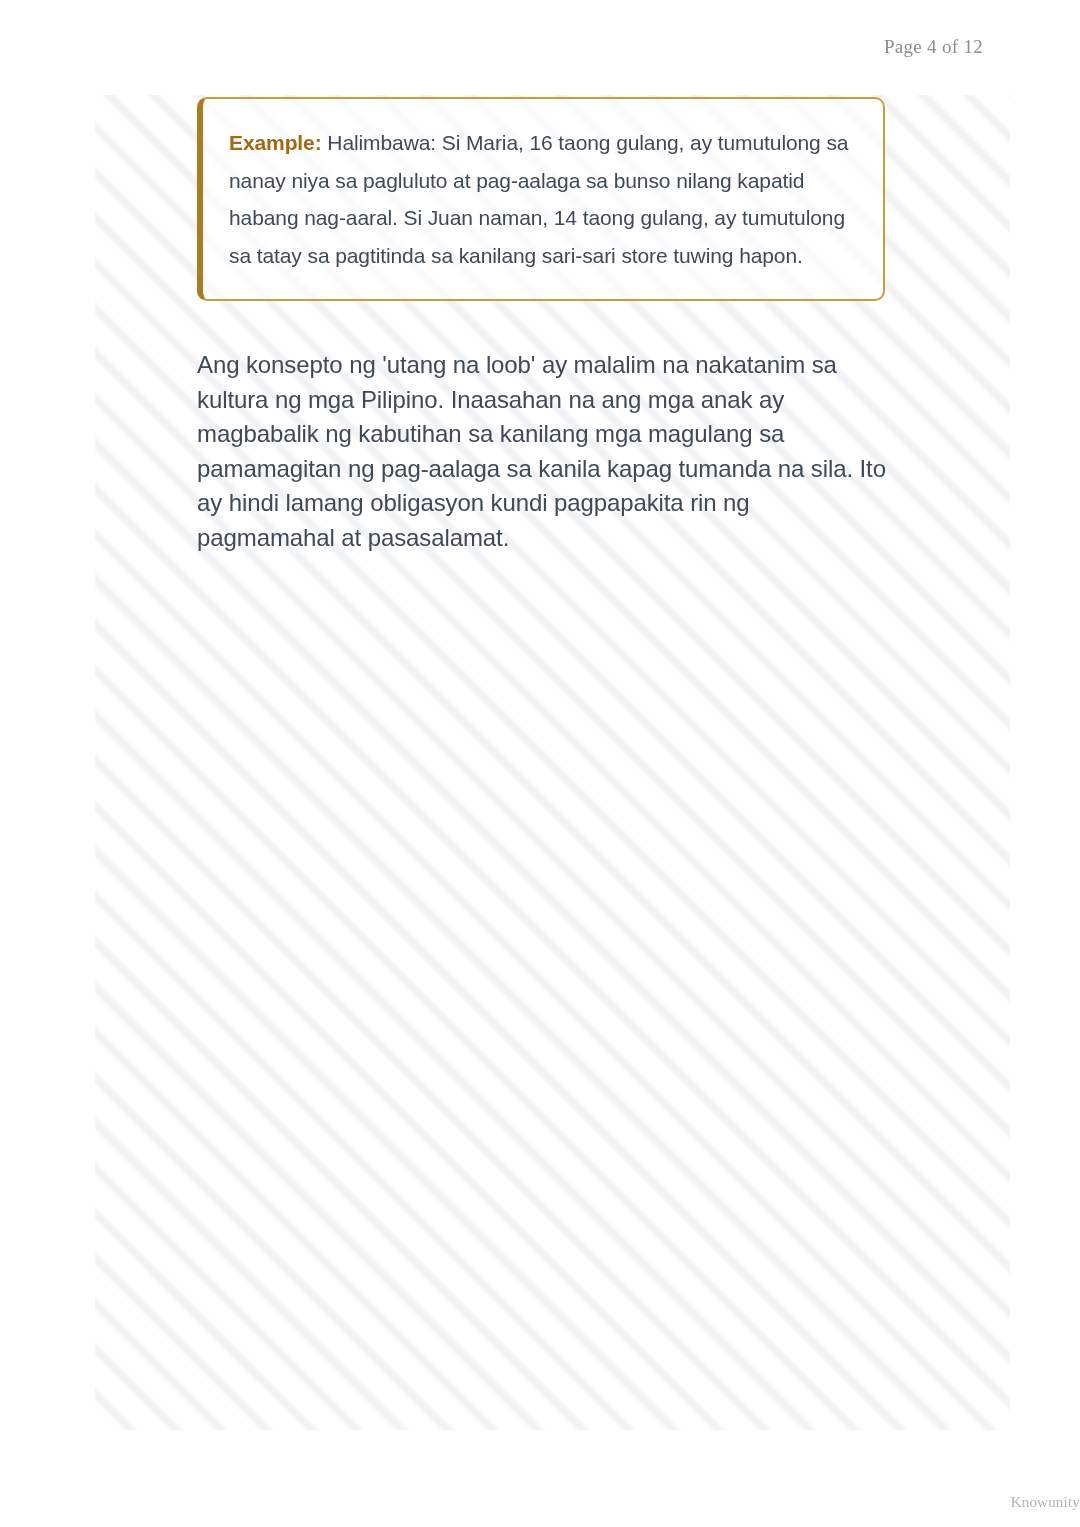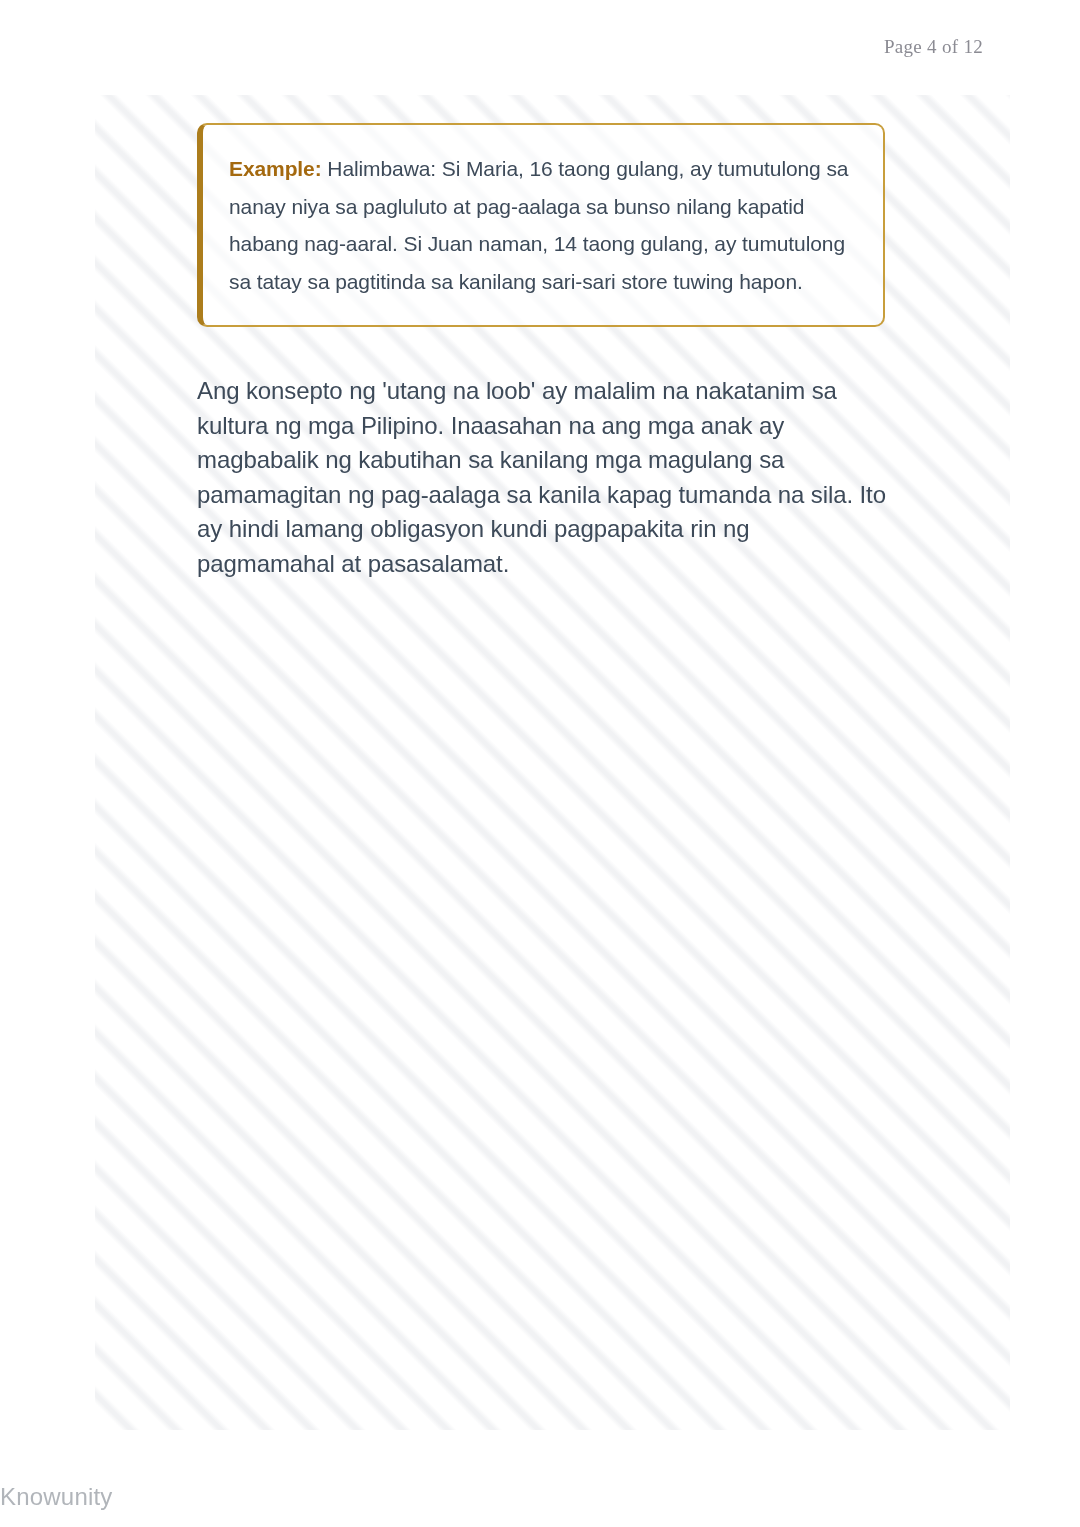--- a/index.html
+++ b/index.html
@@ -49,21 +49,20 @@
     font-family: "Liberation Serif", "DejaVu Serif", serif;
     font-size: 19px;
     color: var(--muted-text, #8b8b93);
     letter-spacing: 0.3px;
   }
   .content {
     position: absolute;
     left: 197px;
     top: 97px;
     width: 690px;
-    margin-top: 26px;
   }
   .example-box {
     width: 688px;
     background: rgba(255,255,255,0.6);
     border: 2px solid var(--accent-gold, #c89e3c);
     border-left: 6px solid var(--accent-gold-dark, #ac7d1c);
     border-radius: 10px;
     padding: 25px 28px 25px 26px;
     font-size: 21px;
     line-height: 37.5px;
@@ -80,24 +79,25 @@
     font-size: 24px;
     line-height: 34.5px;
     color: var(--body-text, #3d4a59);
     letter-spacing: -0.1px;
   }
   .footer-brand {
     position: absolute;
     left: 0;
     right: 0;
     bottom: 16px;
-    text-align: left;
-    font-size: 24px;
+    text-align: right;
+    font-size: 15px;
     color: var(--footer-text, #b1b5ba);
     letter-spacing: 0.2px;
+    font-family: Liberation Serif, serif;
   }
 </style>
 </head>
 <body>
 
 <div class="page">
 
   <div class="texture"></div>
 
   <div class="page-indicator">Page 4 of 12</div>

